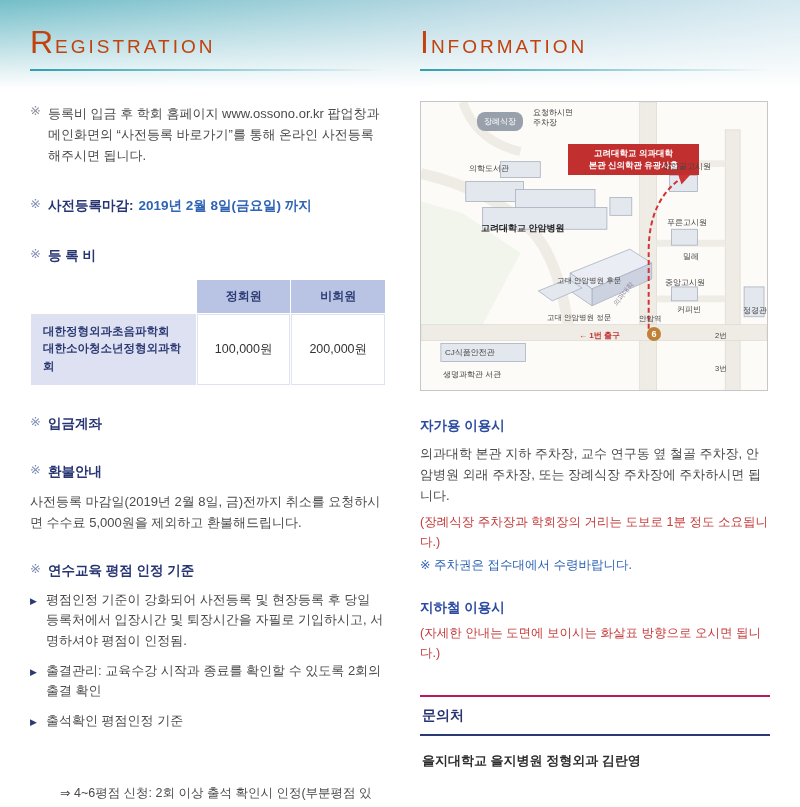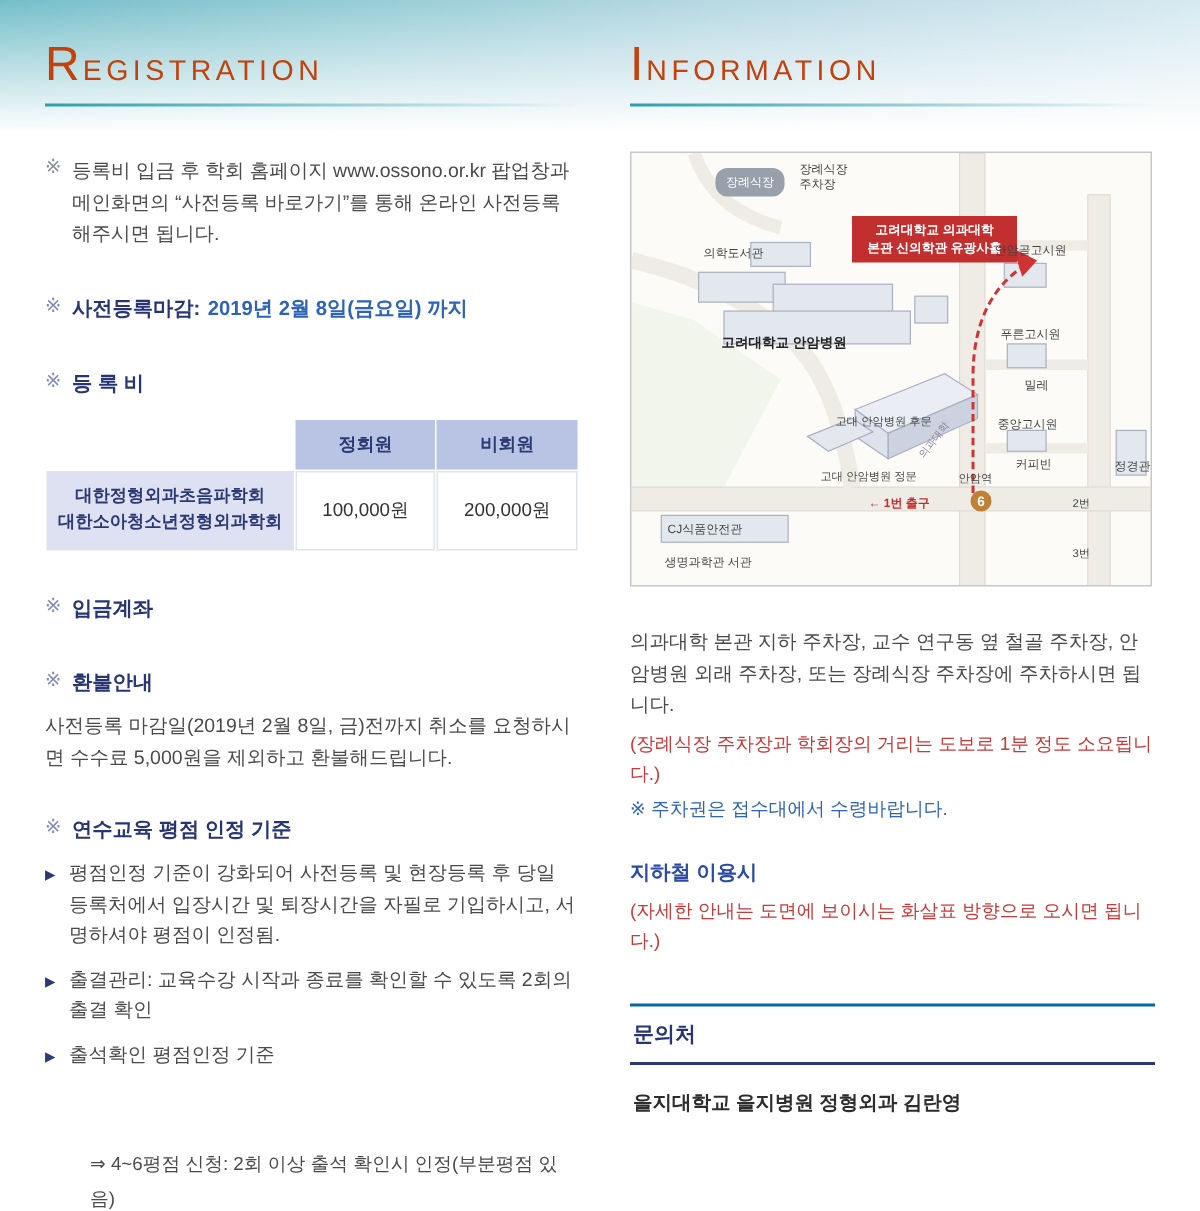--- a/index.html
+++ b/index.html
@@ -27,51 +27,51 @@
   .flexline { display:flex; }
   .marker-g { color:#8a8f98; width:18px; flex:0 0 18px; font-size:13px; }
   .marker-h { color:#7f8cb5; width:18px; flex:0 0 18px; font-size:13px; }
   .p-body { font-size:13px; color:#4a4a4a; line-height:1.62; }
   .h-nav { font-size:13.5px; font-weight:bold; color:#273572; line-height:1.5; }
   .deadline-value { color:#2f64b5; margin-left:5px; }
 
   table.fee-table { border-collapse:separate; border-spacing:1px; width:100%; margin-top:12px; }
   .ft-corner { background:transparent; border:none; width:164px; }
   .ft-head { background:#b9c3e3; color:#2c3a74; font-weight:bold; font-size:12px; text-align:center; padding:8px 0; width:93px; }
-  .ft-label { background:#dde1f2; color:#2c3a74; font-weight:bold; font-size:11.5px; text-align:center; padding:9px 2px; line-height:1.55; }
+  .ft-label { background:#dde1f2; color:#2c3a74; font-weight:bold; font-size:11.5px; padding:9px 12px; line-height:1.55; }
   .ft-val { background:#fff; border:1px solid #dfe3ef; color:#333; font-size:12.5px; text-align:center; }
 
   .account-line { margin-top:10px; }
   .account-number { color:#2f64b5; font-weight:bold; font-size:14px; }
   .account-holder { color:#808080; font-size:10.5px; margin-left:6px; }
 
   .bullet-item { display:flex; margin-top:9px; font-size:13px; color:#4a4a4a; line-height:1.58; }
   .bullet-item .tri { color:#2c3a74; font-size:9px; flex:0 0 16px; padding-top:4px; }
   .criteria { margin:5px 0 0 30px; font-size:12.5px; color:#4a4a4a; line-height:1.85; white-space:pre-wrap; }
 
   
   .map-box { position:relative; margin-top:30px; width:348px; height:290px; border:1px solid #c7c7c7; background:#fcfbf8; overflow:hidden; }
   .map-box svg { position:absolute; inset:0; }
   .mlab { position:absolute; font-size:8px; color:#444; line-height:1.3; white-space:nowrap; }
   .mlab.wrap { white-space:normal; }
   .mlab.bold { font-weight:bold; color:#222; font-size:9px; }
   .mlab.small { font-size:7.5px; }
   .mlab.red { color:#c22f2f; font-weight:bold; }
   .badge { position:absolute; background:#98a0ab; color:#fff; font-size:8px; padding:4px 7px; border-radius:8px; line-height:1.4; }
-  .venue-box { position:absolute; left:147px; top:42px; width:110px; background:#c22f2f; color:#fff; font-size:8.5px; font-weight:bold; text-align:center; padding:3px 4px; line-height:1.45; }
+  .venue-box { position:absolute; left:147px; top:42px; width:131px; background:#c22f2f; color:#fff; font-size:8.5px; font-weight:bold; text-align:center; padding:3px 4px; line-height:1.45; }
   .subway-circle { position:absolute; left:226px; top:225px; width:14px; height:14px; border-radius:50%; background:#c08136; color:#fff; font-size:9px; font-weight:bold; text-align:center; line-height:14px; }
   .rot { transform:rotate(-52deg); transform-origin:left top; color:#8d84a0; font-size:7px; }
 
   .h-blue { font-size:13.5px; font-weight:bold; color:#2b4aa0; }
   .body-mt { margin-top:8px; }
   .note-red { color:#c43b3b; font-size:12.5px; line-height:1.6; margin-top:6px; }
   .note-blue { color:#2f64b5; font-size:12.5px; line-height:1.6; margin-top:3px; }
   .sec-r { margin-top:24px; }
 
-  .contact-box { margin-top:32px; border-top:2px solid #0369a1; }
+  .contact-box { margin-top:32px; border-top:2px solid #be185d; }
   .contact-heading { font-size:14px; font-weight:bold; color:#273572; padding:10px 2px 9px 2px; border-bottom:2px solid #2c3a74; }
   .contact-body { padding:13px 2px 0 2px; font-size:12.5px; color:#555; line-height:1.8; }
   .contact-name { font-weight:bold; color:#2d2d2d; font-size:13px; margin-bottom:0; }
 </style>
 </head>
 <body>
 
 <div class="page">
   <div class="header-bg"></div>
 
@@ -192,21 +192,21 @@
           <polygon points="150,172 172,188 172,205 150,190" fill="#dde2ec"></polygon>
           <polygon points="118,190 148,178 162,187 132,200" fill="#e3e7ee"></polygon>
         </g>
         <g>
           <path d="M 229,236 L 229,150 C 229,108 246,86 266,74" fill="none" stroke="#cf3434" stroke-width="2" stroke-dasharray="5 3"></path>
           <polygon points="256,64 272,72 262,83" fill="#cf3434"></polygon>
         </g>
       </svg>
 
       <div class="badge" style="left:56px; top:10px;">장례식장</div>
-      <div class="mlab wrap" style="left:112px; top:6px; width:42px;">장례식장 주차장</div>
+      <div class="mlab wrap" style="left:112px; top:6px; width:42px;">요청하시면 주차장</div>
       <div class="mlab" style="left:48px; top:62px;">의학도서관</div>
 
       <div class="venue-box">
         <div>고려대학교 의과대학</div>
         <div>본관 신의학관 유광사홀</div>
       </div>
 
       <div class="mlab bold" style="left:60px; top:121px;">고려대학교 안암병원</div>
       <div class="mlab" style="left:242px; top:60px;">안암골고시원</div>
       <div class="mlab" style="left:246px; top:116px;">푸른고시원</div>
@@ -220,20 +220,21 @@
       <div class="mlab" style="left:24px; top:246px;">CJ식품안전관</div>
       <div class="mlab" style="left:22px; top:268px;">생명과학관 서관</div>
       <div class="mlab small" style="left:218px; top:212px;">안암역</div>
       <div class="subway-circle">6</div>
       <div class="mlab red" style="left:158px; top:229px;">← 1번 출구</div>
       <div class="mlab small" style="left:294px; top:229px;">2번</div>
       <div class="mlab small" style="left:294px; top:262px;">3번</div>
     </div>
 
     <div class="sec-r" style="margin-top:26px;">
+      <div class="h-blue">자가용 이용시</div>
       <div class="p-body body-mt">의과대학 본관 지하 주차장, 교수 연구동 옆 철골 주차장, 안암병원 외래 주차장, 또는 장례식장 주차장에 주차하시면 됩니다.</div>
       <div class="note-red">(장례식장 주차장과 학회장의 거리는 도보로 1분 정도 소요됩니다.)</div>
       <div class="note-blue">※ 주차권은 접수대에서 수령바랍니다.</div>
     </div>
 
     <div class="sec-r">
       <div class="h-blue">지하철 이용시</div>
       <div class="note-red">(자세한 안내는 도면에 보이시는 화살표 방향으로 오시면 됩니다.)</div>
     </div>
 

